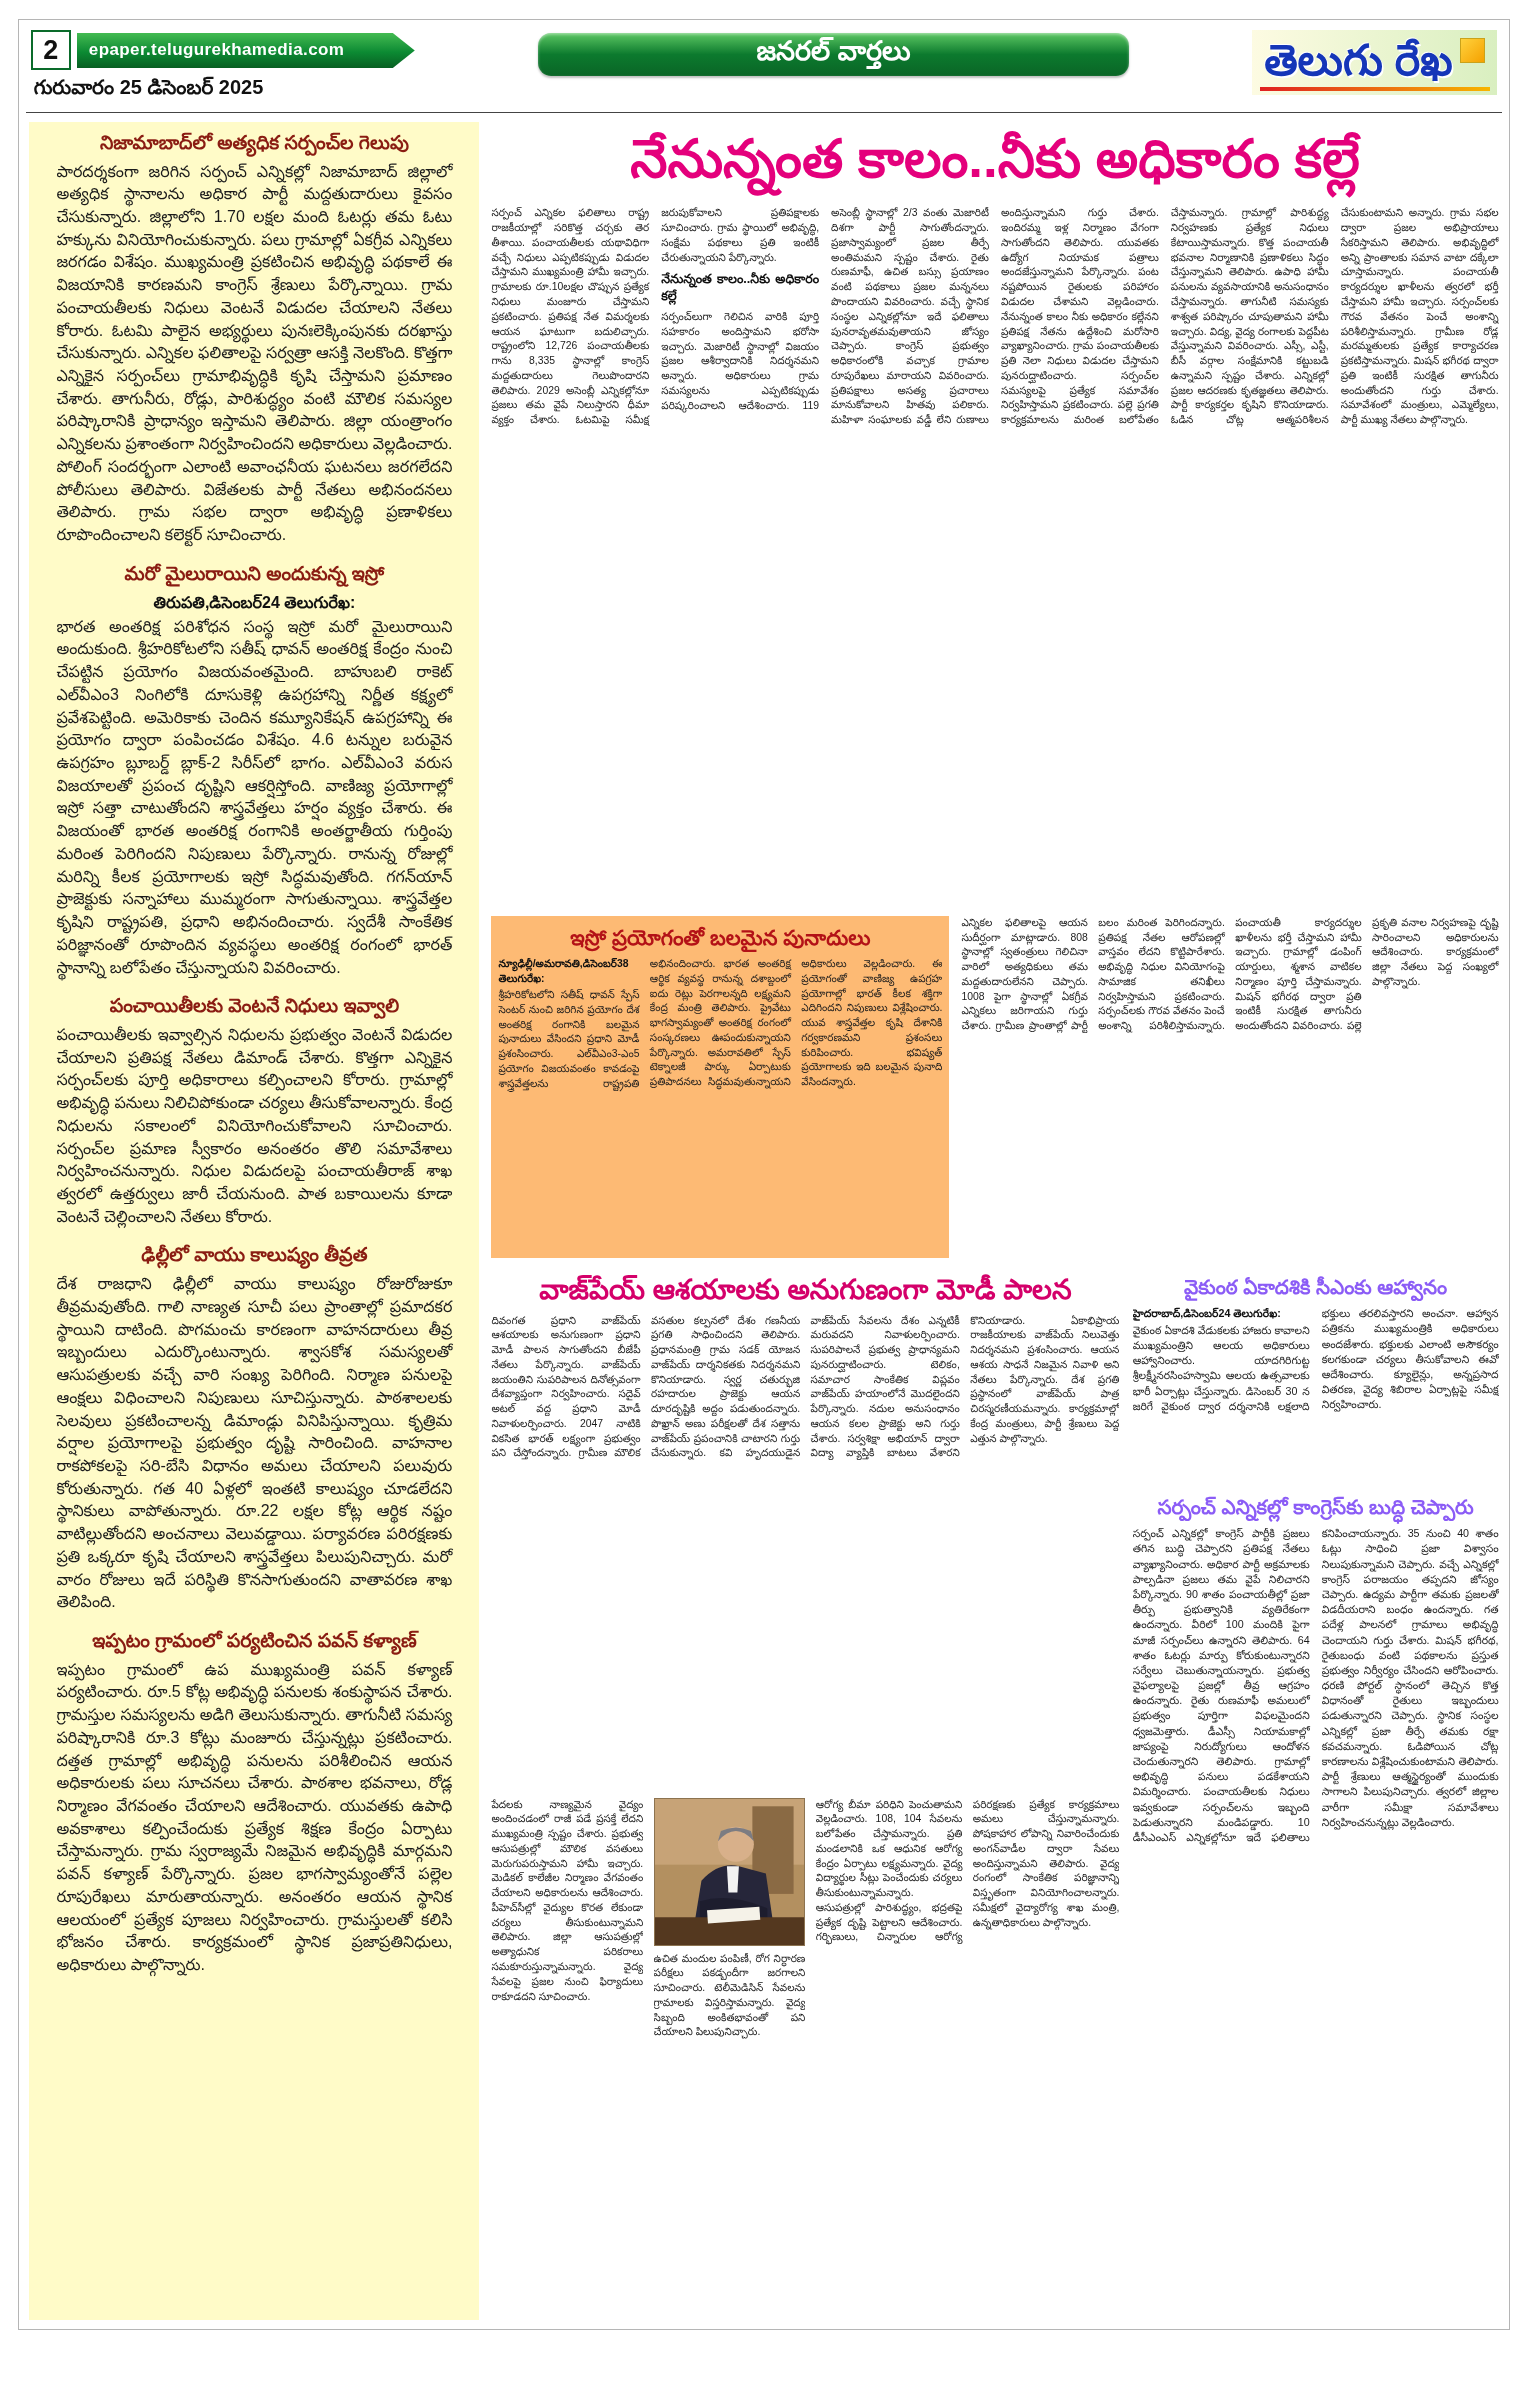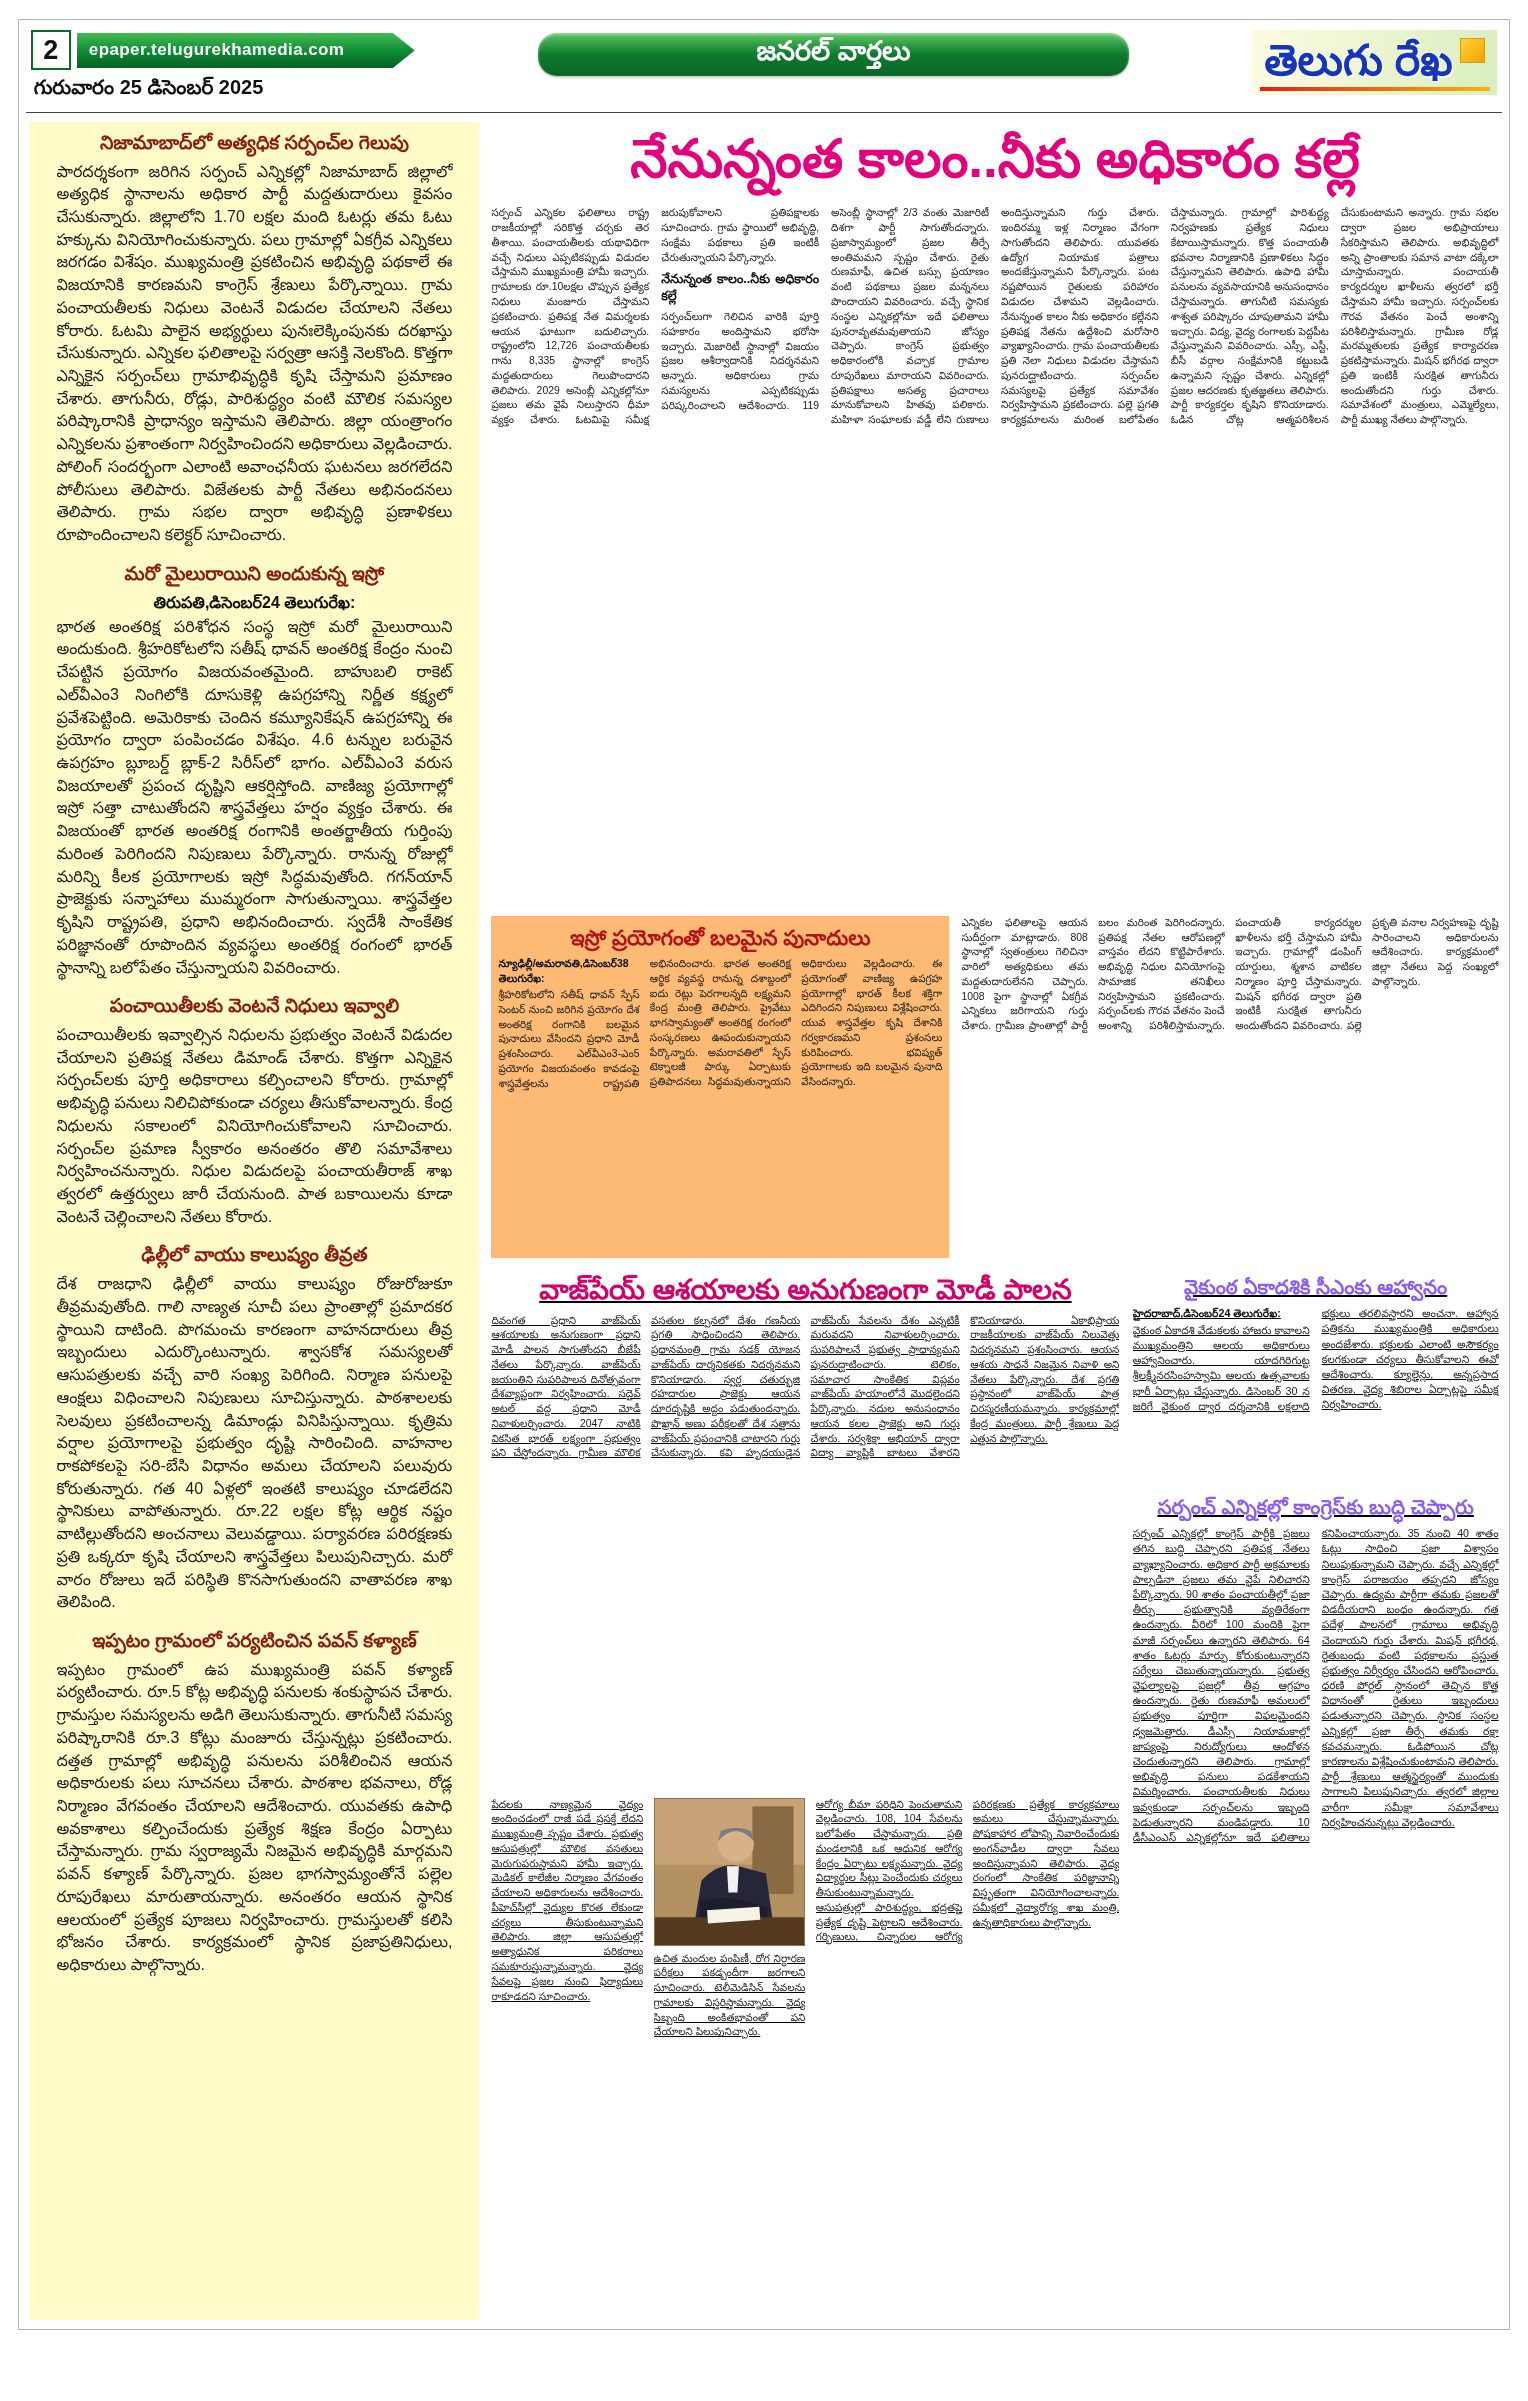--- a/index.html
+++ b/index.html
@@ -8,21 +8,21 @@
   .page { width:1528px; height:2401px; background:#ffffff; position:relative; overflow:hidden; padding:19px 18px 71px 18px; }
   .content { width:100%; height:100%; border:0.7px solid #b5b5b5; display:flex; flex-direction:column; padding:6px 7.4px; background:#ffffff; }
 
   
   .masthead { display:flex; justify-content:space-between; align-items:flex-start; padding:4.4px 4.4px 7.4px 4.4px; border-bottom:1.5px solid #444; flex:none; }
   .mh-left { display:flex; flex-direction:column; gap:6px; width:384px; flex:none; }
   .mh-left-top { display:flex; align-items:center; gap:6px; }
   .pagenum-box { width:40px; height:40px; border:2.2px solid #0a6b2a; background:#fff; display:flex; align-items:center; justify-content:center; font-size:27px; font-weight:bold; color:#111; flex:none; }
   .url-ribbon { height:35px; flex:1; background:linear-gradient(180deg,#44bb52,#0c8a33 55%,#085f22); clip-path:polygon(0 0, calc(100% - 22px) 0, 100% 50%, calc(100% - 22px) 100%, 0 100%); color:#fff; display:flex; align-items:center; padding:0 33px 0 12px; font-size:17px; font-weight:bold; letter-spacing:0.4px; }
   .issue-date { font-size:20px; font-weight:bold; color:#111; padding-left:3px; }
-  .section-banner { height:43px; flex:1; max-width:591px; margin:3px 22px 0 22px; background:linear-gradient(180deg,#5cc763,#0c7a2e 50%,#0a6526); border-radius:19px; display:flex; align-items:center; justify-content:center; color:#fff; font-size:27px; font-weight:bold; box-shadow:inset 0 1.5px 3px rgba(255,255,255,.45), 0 1.5px 2.2px rgba(0,0,0,.25); }
+  .section-banner { height:43px; flex:1; max-width:591px; margin:3px 22px 0 22px; background:linear-gradient(180deg,#5cc763,#0c7a2e 50%,#0a6526); border-radius:13px; display:flex; align-items:center; justify-content:center; color:#fff; font-size:27px; font-weight:bold; box-shadow:inset 0 1.5px 3px rgba(255,255,255,.45), 0 1.5px 2.2px rgba(0,0,0,.25); }
   .brand { position:relative; display:flex; align-items:flex-start; gap:7.4px; padding:7.4px 12px 12px 12px; background:linear-gradient(90deg,#fdfbe2,#d9efc0); flex:none; }
   .brand-text { color:#1536b8; font-size:43px; font-weight:800; line-height:1.05; text-shadow:1.5px 1.5px 0 #ffffff, -0.7px -0.7px 0 #ffffff; }
   .brand-badge { width:25px; height:25px; background:linear-gradient(135deg,#ffd23d,#f5a100); border:0.7px solid #caa21a; flex:none; }
   .brand::after { content:""; position:absolute; left:7.4px; right:7.4px; bottom:4.4px; height:3.7px; background:linear-gradient(90deg,#e02020,#f7b500); }
 
   
   .body-row { flex:1; display:flex; gap:12px; padding:9px 3px 3px 3px; overflow:hidden; }
   .sidebar { width:450px; flex:none; background:#fffbc8; padding:9px 27px; overflow:hidden; }
   .main { flex:1; display:flex; flex-direction:column; overflow:hidden; }
 
@@ -43,21 +43,21 @@
   .lead-subhead { font-weight:bold; font-size:12.6px; color:#111; margin:6px 0; line-height:1.3; }
 
   
   .middle-row { display:flex; gap:12px; height:342px; flex:none; margin-top:7.4px; }
   .isro-box { width:458px; flex:none; background:#fdba74; padding:9px 7px; overflow:hidden; }
   .isro-head { color:#b31217; font-size:21px; font-weight:bold; text-align:center; line-height:1.25; margin-bottom:6px; }
   .isro-body { column-count:3; column-gap:10.4px; height:274px; overflow:hidden; }
   .middle-cont { flex:1; column-count:4; column-gap:10.4px; overflow:hidden; }
 
   
-  .bottom-row { flex:1; display:flex; gap:13.3px; margin-top:10.4px; overflow:hidden;text-decoration:underline; }
+  .bottom-row { flex:1; display:flex; gap:13.3px; margin-top:10.4px; overflow:hidden; }
   .bottom-left { width:628px; flex:none; display:flex; flex-direction:column; overflow:hidden; }
   .mag-head { color:#d4006a; font-size:28px; font-weight:bold; line-height:1.2; text-align:center; margin:4.4px 0 7.4px 0; flex:none; }
   .modi-body { height:481px; flex:none; column-count:4; column-gap:10.4px; overflow:hidden; }
   .health-wrap { flex:1; display:flex; gap:10.4px; overflow:hidden; margin-top:3px; }
   .h-col { flex:1; overflow:hidden; }
   .h-mid { flex:1; display:flex; flex-direction:column; gap:6px; overflow:hidden; }
   .h-right { flex:2; column-count:2; column-gap:10.4px; overflow:hidden; }
   .photo { width:100%; height:148px; flex:none; border:0.7px solid #8c7350; }
   .photo svg { display:block; width:100%; height:100%; }
 

